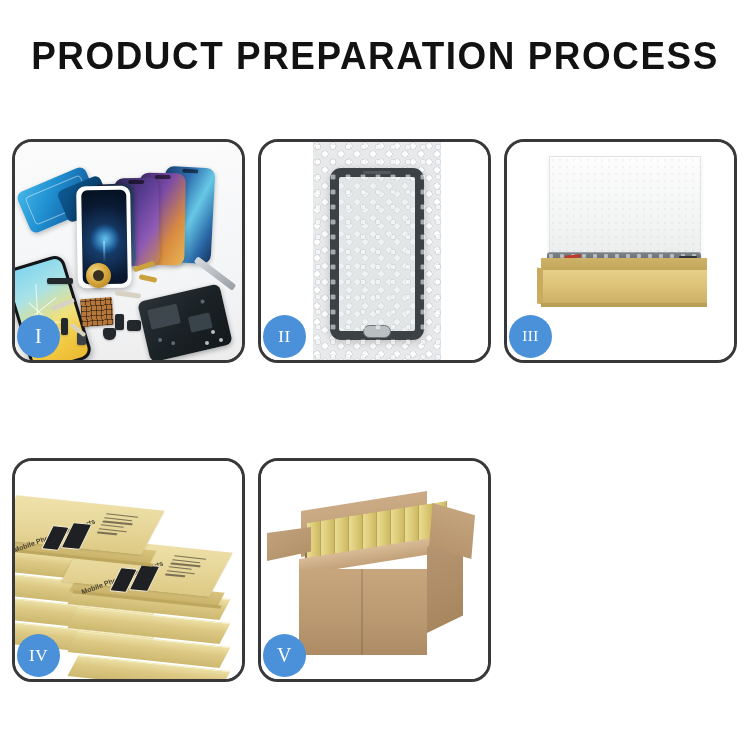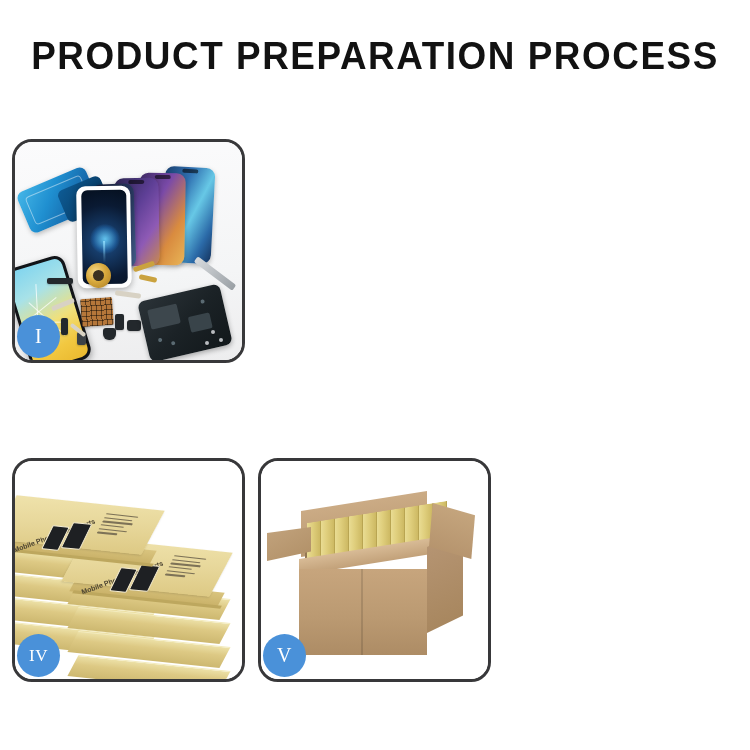--- a/index.html
+++ b/index.html
@@ -379,21 +379,52 @@
         </div>
 
         <div class="tweez"></div>
         <span class="screw" style="left:196px;top:188px;"></span>
         <span class="screw" style="left:204px;top:196px;"></span>
         <span class="screw" style="left:190px;top:199px;"></span>
       </div>
       <div class="badge">I</div>
     </div>
 
-
+    <div class="panel r0 c1">
+      <div class="photo">
+        <div class="p2bg"></div>
+        <div class="bw-sheet">
+          <div class="glass"></div>
+          <div class="bwov"></div>
+        </div>
+      </div>
+      <div class="badge wide">II</div>
+    </div>
+
+    <div class="panel r0 c2">
+      <div class="photo">
+        <div class="p3bg"></div>
+        <div class="lid-flapL"></div>
+        <div class="lid-flapR"></div>
+        <div class="foam-lid">
+            <div class="foam-tex"></div>
+          </div>
+        <div class="scr-inbox">
+          <div class="scr-bub"></div>
+          <span class="scr-red"></span>
+          <span class="scr-chipL"></span>
+          <span class="scr-chipR"></span>
+        </div>
+        <div class="kraft-inner"></div>
+        <div class="kraft-front"></div>
+        <div class="kraft-sideL"></div>
+        <div class="kraft-fold"></div>
+      </div>
+      <div class="badge xwide">III</div>
+    </div>
 
     <div class="panel r1 c0">
       <div class="photo">
         <div class="p4bg"></div>
         <div class="stack">
 
           <div class="bx-lay" style="left:-14px;top:74px;"></div>
           <div class="bx-lay" style="left:-14px;top:98px;"></div>
           <div class="bx-lay" style="left:-14px;top:122px;"></div>
           <div class="bx-lay" style="left:-14px;top:146px;"></div>

